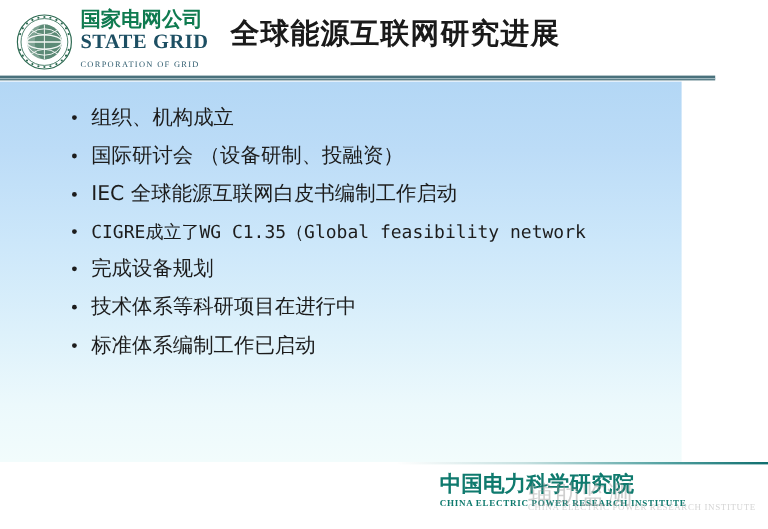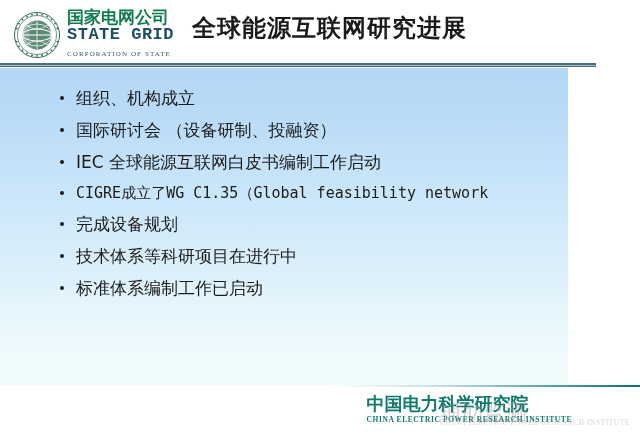--- a/index.html
+++ b/index.html
@@ -27,21 +27,21 @@
     width: 640px;
     height: 66px;
     background: #ffffff;
   }
 
   .logo-block {
     position: absolute;
     left: 13px;
     top: 9px;
     display: flex;
-    align-items: flex-end;
+    align-items: center;
   }
 
   .logo-emblem {
     width: 48px;
     height: 48px;
     flex: 0 0 48px;
   }
 
   .logo-words {
     margin-left: 6px;
@@ -51,21 +51,21 @@
   .logo-cn {
     font-family: "DejaVu Sans", sans-serif;
     font-size: 17px;
     font-weight: bold;
     color: #0f7b50;
     letter-spacing: 0px;
     white-space: nowrap;
   }
 
   .logo-en {
-    font-family: Liberation Mono, monospace;
+    font-family: Liberation Serif, serif;
     font-size: 17px;
     font-weight: bold;
     color: #1d4f63;
     letter-spacing: 0.5px;
     margin-top: 2px;
     white-space: nowrap;
   }
 
   .logo-sub {
     font-family: "Liberation Serif", serif;
@@ -280,21 +280,21 @@
               <circle cx="34" cy="42.4" r="0.9"></circle>
             <circle cx="38.5" cy="39.4" r="0.9"></circle>
               <circle cx="42" cy="35.4" r="0.9"></circle>
             <circle cx="44.2" cy="30.6" r="0.9"></circle>
           </g>
         </svg>
       </span>
       <span class="logo-words">
         <span class="logo-cn">国家电网公司</span><br>
         <span class="logo-en">STATE GRID</span><br>
-        <span class="logo-sub">CORPORATION OF STATE</span>
+        <span class="logo-sub">CORPORATION OF GRID</span>
       </span>
     </div>
 
     <div class="slide-title">全球能源互联网研究进展</div>
 
     <div class="header-rule-outer"></div>
     <div class="header-rule-inner"></div>
   </div>
 
   <div class="body-area">

